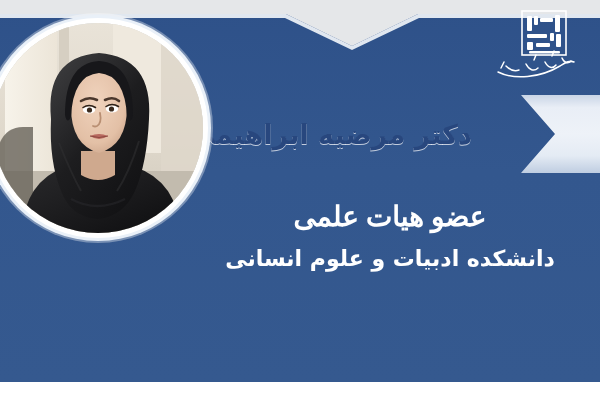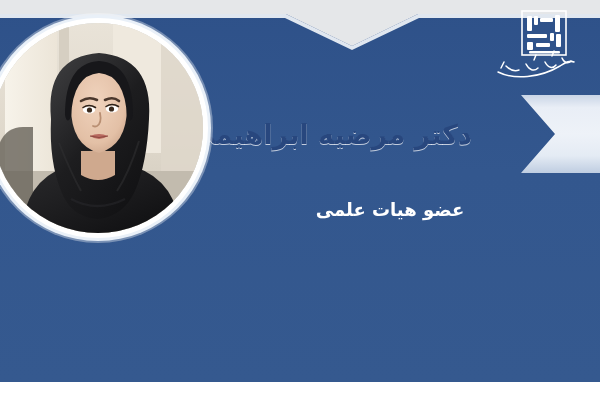--- a/index.html
+++ b/index.html
@@ -74,24 +74,25 @@
   .subtitle{
     position:absolute;
     left:180px; top:196px;
     width:420px;
     text-align:center;
     direction:rtl;
     color:#ffffff;
     line-height:1.5;
   }
   .subtitle .line1{
-    font-size:18px;
+    font-size:28px;
     font-weight:bold;
     display:block;
     white-space:nowrap;
+    font-family:Liberation Serif, serif;
   }
   .subtitle .line2{
     font-size:22px;
     font-weight:bold;
     display:block;
     white-space:nowrap;
     margin-top:4px;
   }
   
   .portrait{
@@ -168,20 +169,21 @@
     </svg>
   </div>
 
   <div class="ribbon"></div>
   <div class="ribbon-inner">
     <span class="ribbon-name">دکتر مرضیه ابراهیمی</span>
   </div>
 
   <div class="subtitle">
     <span class="line1">عضو هیات علمی</span>
+    <span class="line2">دانشکده ادبیات و علوم انسانی</span>
   </div>
 
   <div class="portrait">
     <div class="portrait-photo">
       <svg viewBox="0 0 210 210" xmlns="http://www.w3.org/2000/svg" aria-hidden="true">
         <defs>
           <linearGradient id="roomBg" x1="0" y1="0" x2="0" y2="1">
             <stop offset="0%" stop-color="#e9e3d8"></stop>
             <stop offset="55%" stop-color="#dfd8cb"></stop>
             <stop offset="100%" stop-color="#cfc8bb"></stop>

